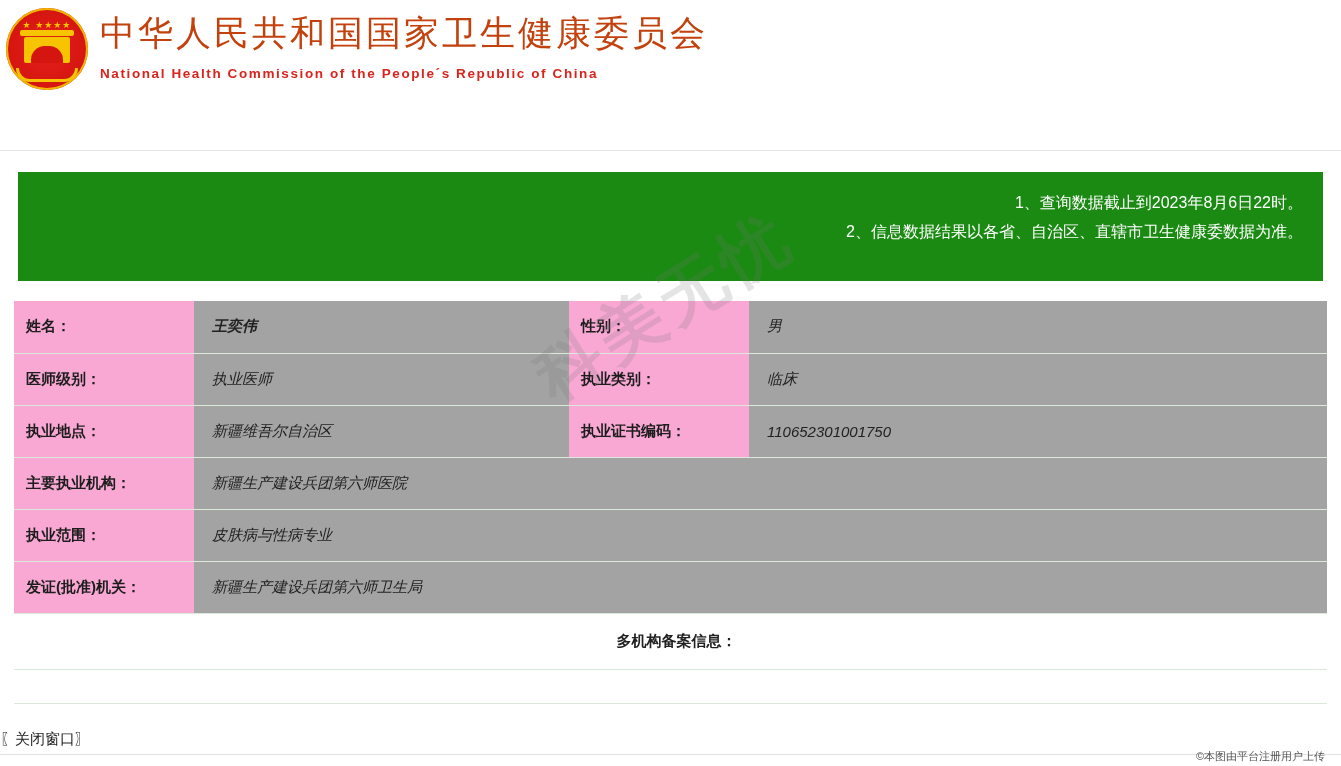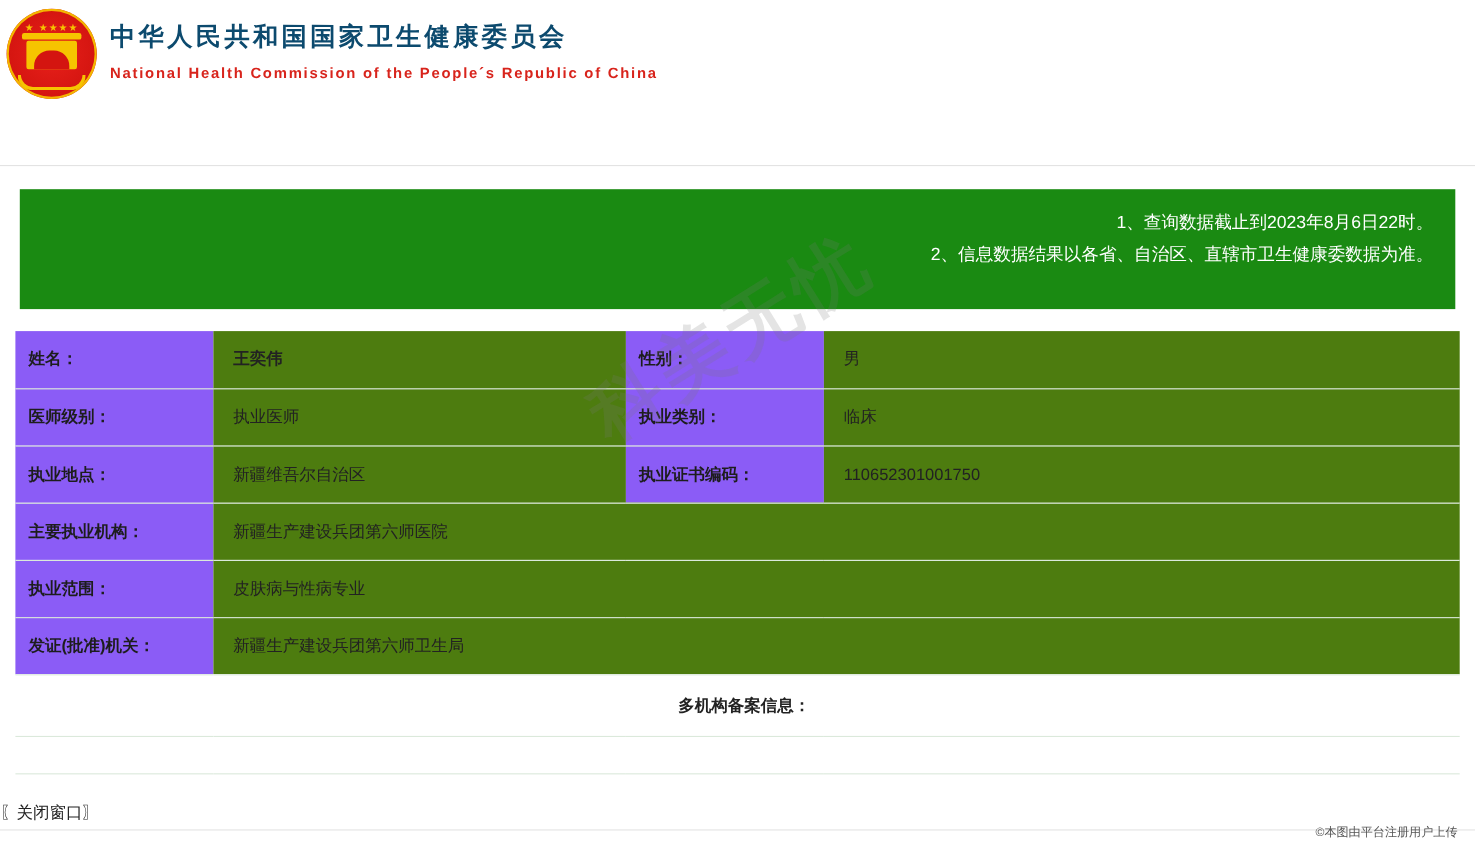--- a/index.html
+++ b/index.html
@@ -89,23 +89,23 @@
     border-top: none;
     border-radius: 0 0 28px 28px;
     box-sizing: border-box;
   }
   .banner-text {
     display: flex;
     flex-direction: column;
     justify-content: center;
   }
   .banner-cn {
-    color: #0c4a6e;
-    font-size: 23px;
-    font-weight: bold;
+    color: #c2410c;
+    font-size: 35px;
+    font-weight: normal;
     letter-spacing: 3px;
     line-height: 1.15;
     white-space: nowrap;
   }
   .banner-en {
     color: #d8241c;
     font-size: 13.5px;
     font-weight: bold;
     letter-spacing: 1.6px;
     line-height: 1.4;
@@ -148,29 +148,30 @@
     border-bottom: 1px solid #dbe9db;
   }
   .table td {
     height: 52px;
     padding: 0 0 0 12px;
     font-size: 15px;
     vertical-align: middle;
     box-sizing: border-box;
   }
   td.label {
-    background: #8b5cf6;
+    background: #f9a8d4;
     font-weight: bold;
     color: #1d1d1d;
     width: 180px;
   }
   td.value {
-    background: #4d7c0f;
+    background: #a3a3a3;
     color: #222;
     padding-left: 18px;
+    font-style: italic;
   }
   td.value-bold {
     font-weight: bold;
   }
   .col-v1 { width: 375px; }
   .col-l2 { width: 180px; }
 
   .multi-row td {
     background: #ffffff;
     text-align: center;

